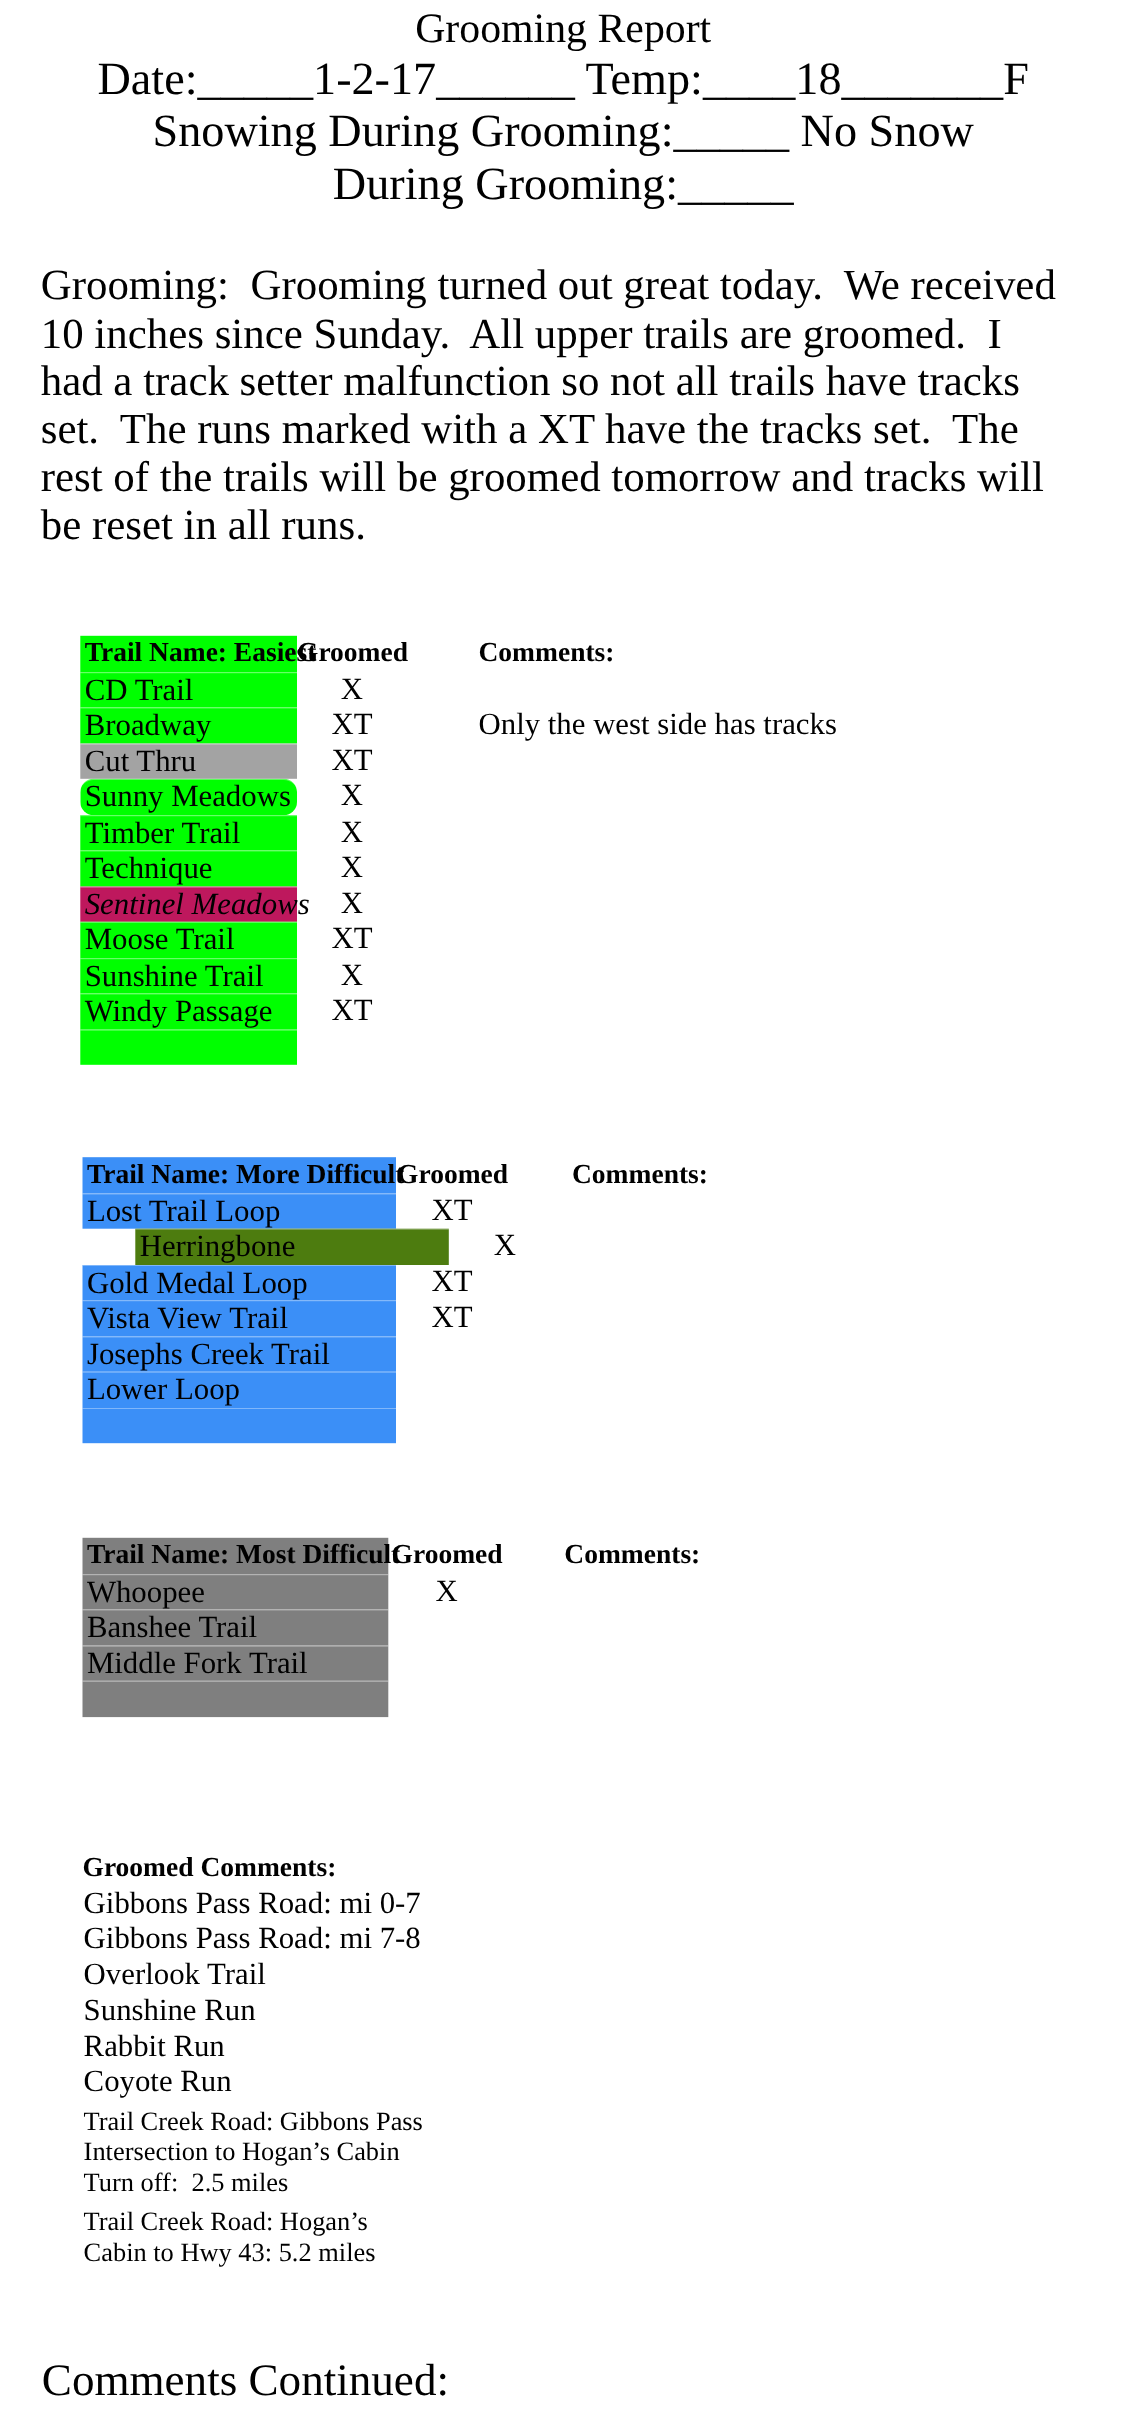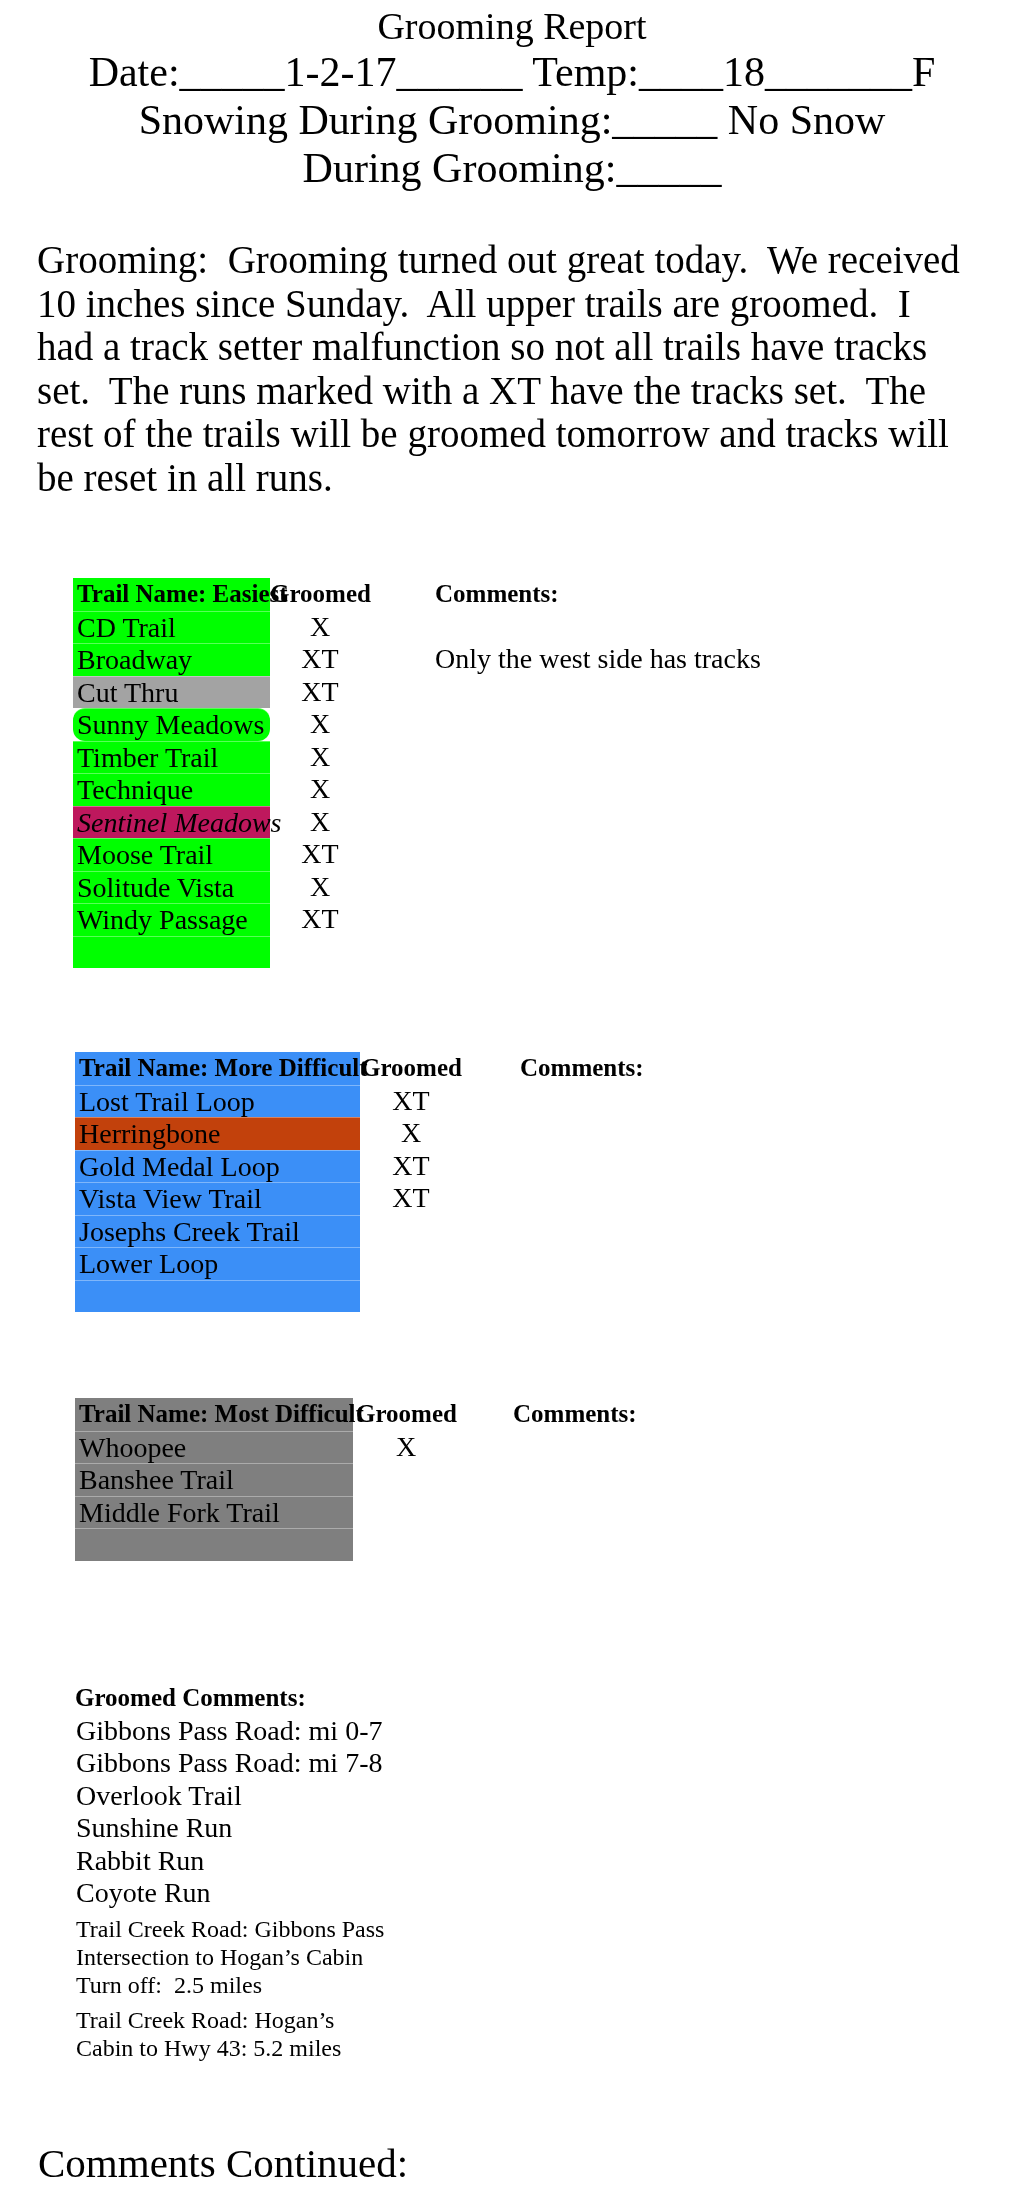--- a/index.html
+++ b/index.html
@@ -116,21 +116,21 @@
         <div class="cell cell-name colored" style="background: #be185d; font-style: italic;">Sentinel Meadows</div>
         <div class="cell cell-groomed"><span class="mark">X</span></div>
         <div class="cell cell-comment"></div>
       </div>
       <div class="row">
         <div class="cell cell-name colored" style="background: rgb(0, 255, 0);">Moose Trail</div>
         <div class="cell cell-groomed"><span class="mark">XT</span></div>
         <div class="cell cell-comment"></div>
       </div>
       <div class="row">
-        <div class="cell cell-name colored" style="background: rgb(0, 255, 0);">Solitude Vista</div>
+        <div class="cell cell-name colored" style="background: rgb(0, 255, 0);">Sunshine Trail</div>
         <div class="cell cell-groomed"><span class="mark">X</span></div>
         <div class="cell cell-comment"></div>
       </div>
       <div class="row">
         <div class="cell cell-name colored" style="background: rgb(0, 255, 0);">Windy Passage</div>
         <div class="cell cell-groomed"><span class="mark">XT</span></div>
         <div class="cell cell-comment"></div>
       </div>
       <div class="row">
         <div class="cell cell-name colored" style="background: rgb(0, 255, 0);"></div>
@@ -143,21 +143,21 @@
         <div class="cell cell-name colored" style="background: rgb(59, 143, 247);">Trail Name: More Difficult</div>
         <div class="cell cell-groomed headcell">Groomed</div>
         <div class="cell cell-comment headcell">Comments:</div>
       </div>
       <div class="row">
         <div class="cell cell-name colored" style="background: rgb(59, 143, 247);">Lost Trail Loop</div>
         <div class="cell cell-groomed"><span class="mark">XT</span></div>
         <div class="cell cell-comment"></div>
       </div>
       <div class="row">
-        <div class="cell cell-name colored" style="background: #c2410c;">Herringbone</div>
+        <div class="cell cell-name colored" style="background: #4d7c0f; margin-left: 48px;">Herringbone</div>
         <div class="cell cell-groomed"><span class="mark">X</span></div>
         <div class="cell cell-comment"></div>
       </div>
       <div class="row">
         <div class="cell cell-name colored" style="background: rgb(59, 143, 247);">Gold Medal Loop</div>
         <div class="cell cell-groomed"><span class="mark">XT</span></div>
         <div class="cell cell-comment"></div>
       </div>
       <div class="row">
         <div class="cell cell-name colored" style="background: rgb(59, 143, 247);">Vista View Trail</div>

